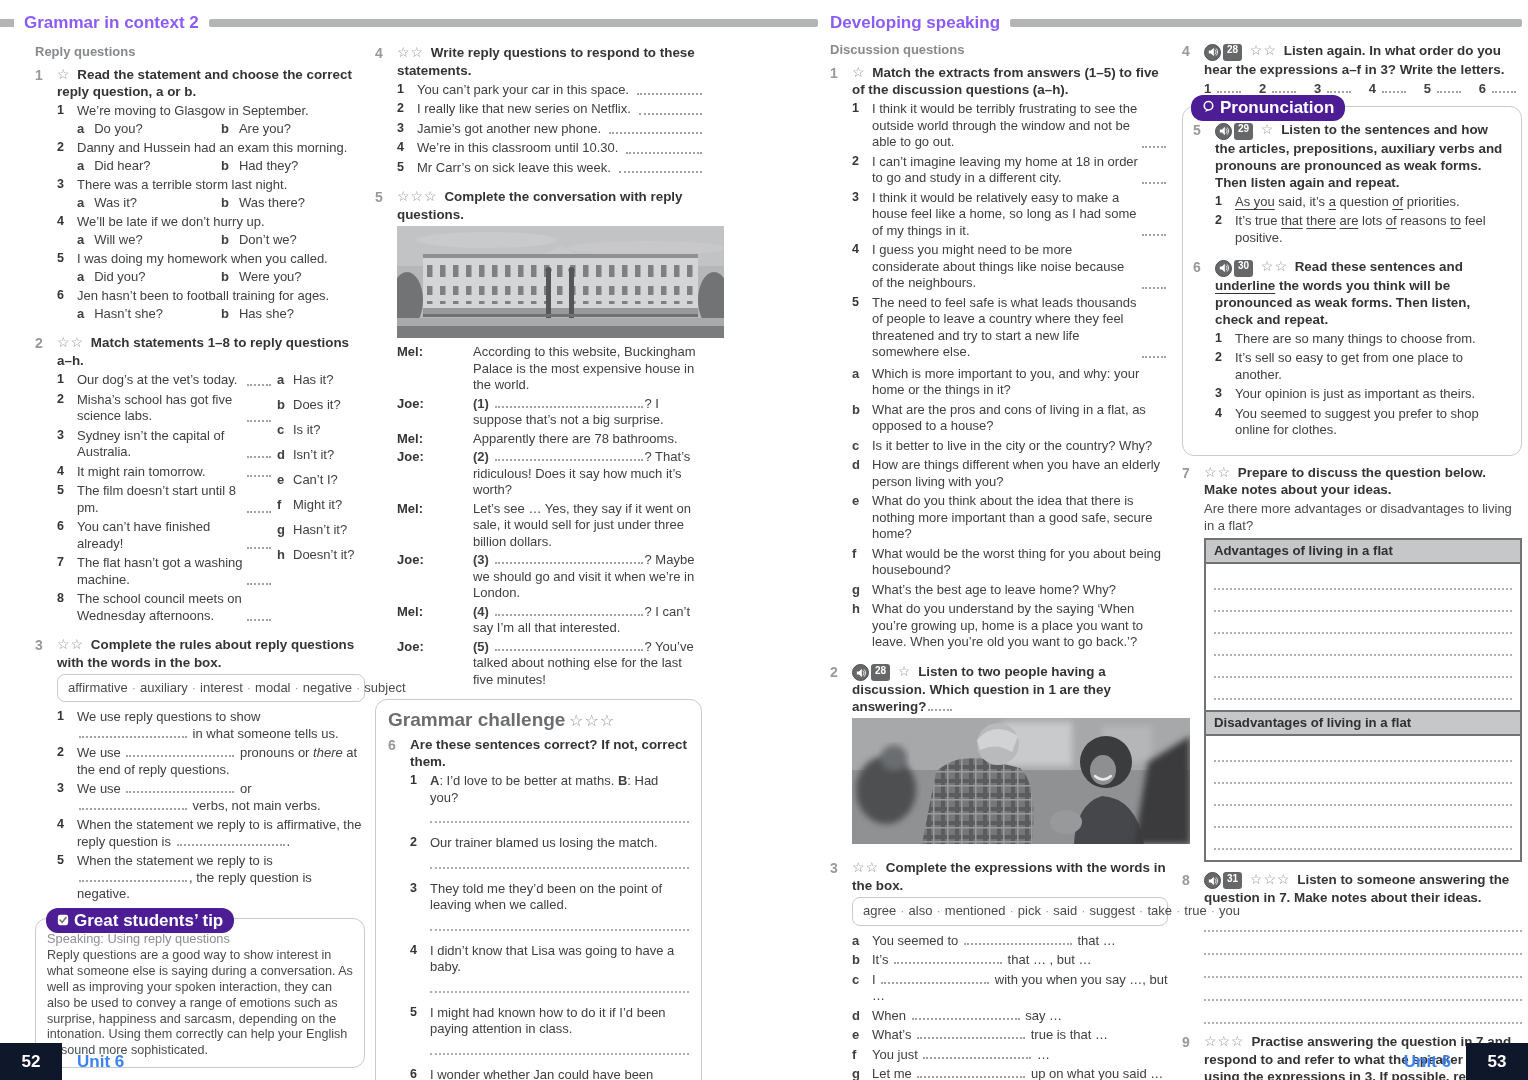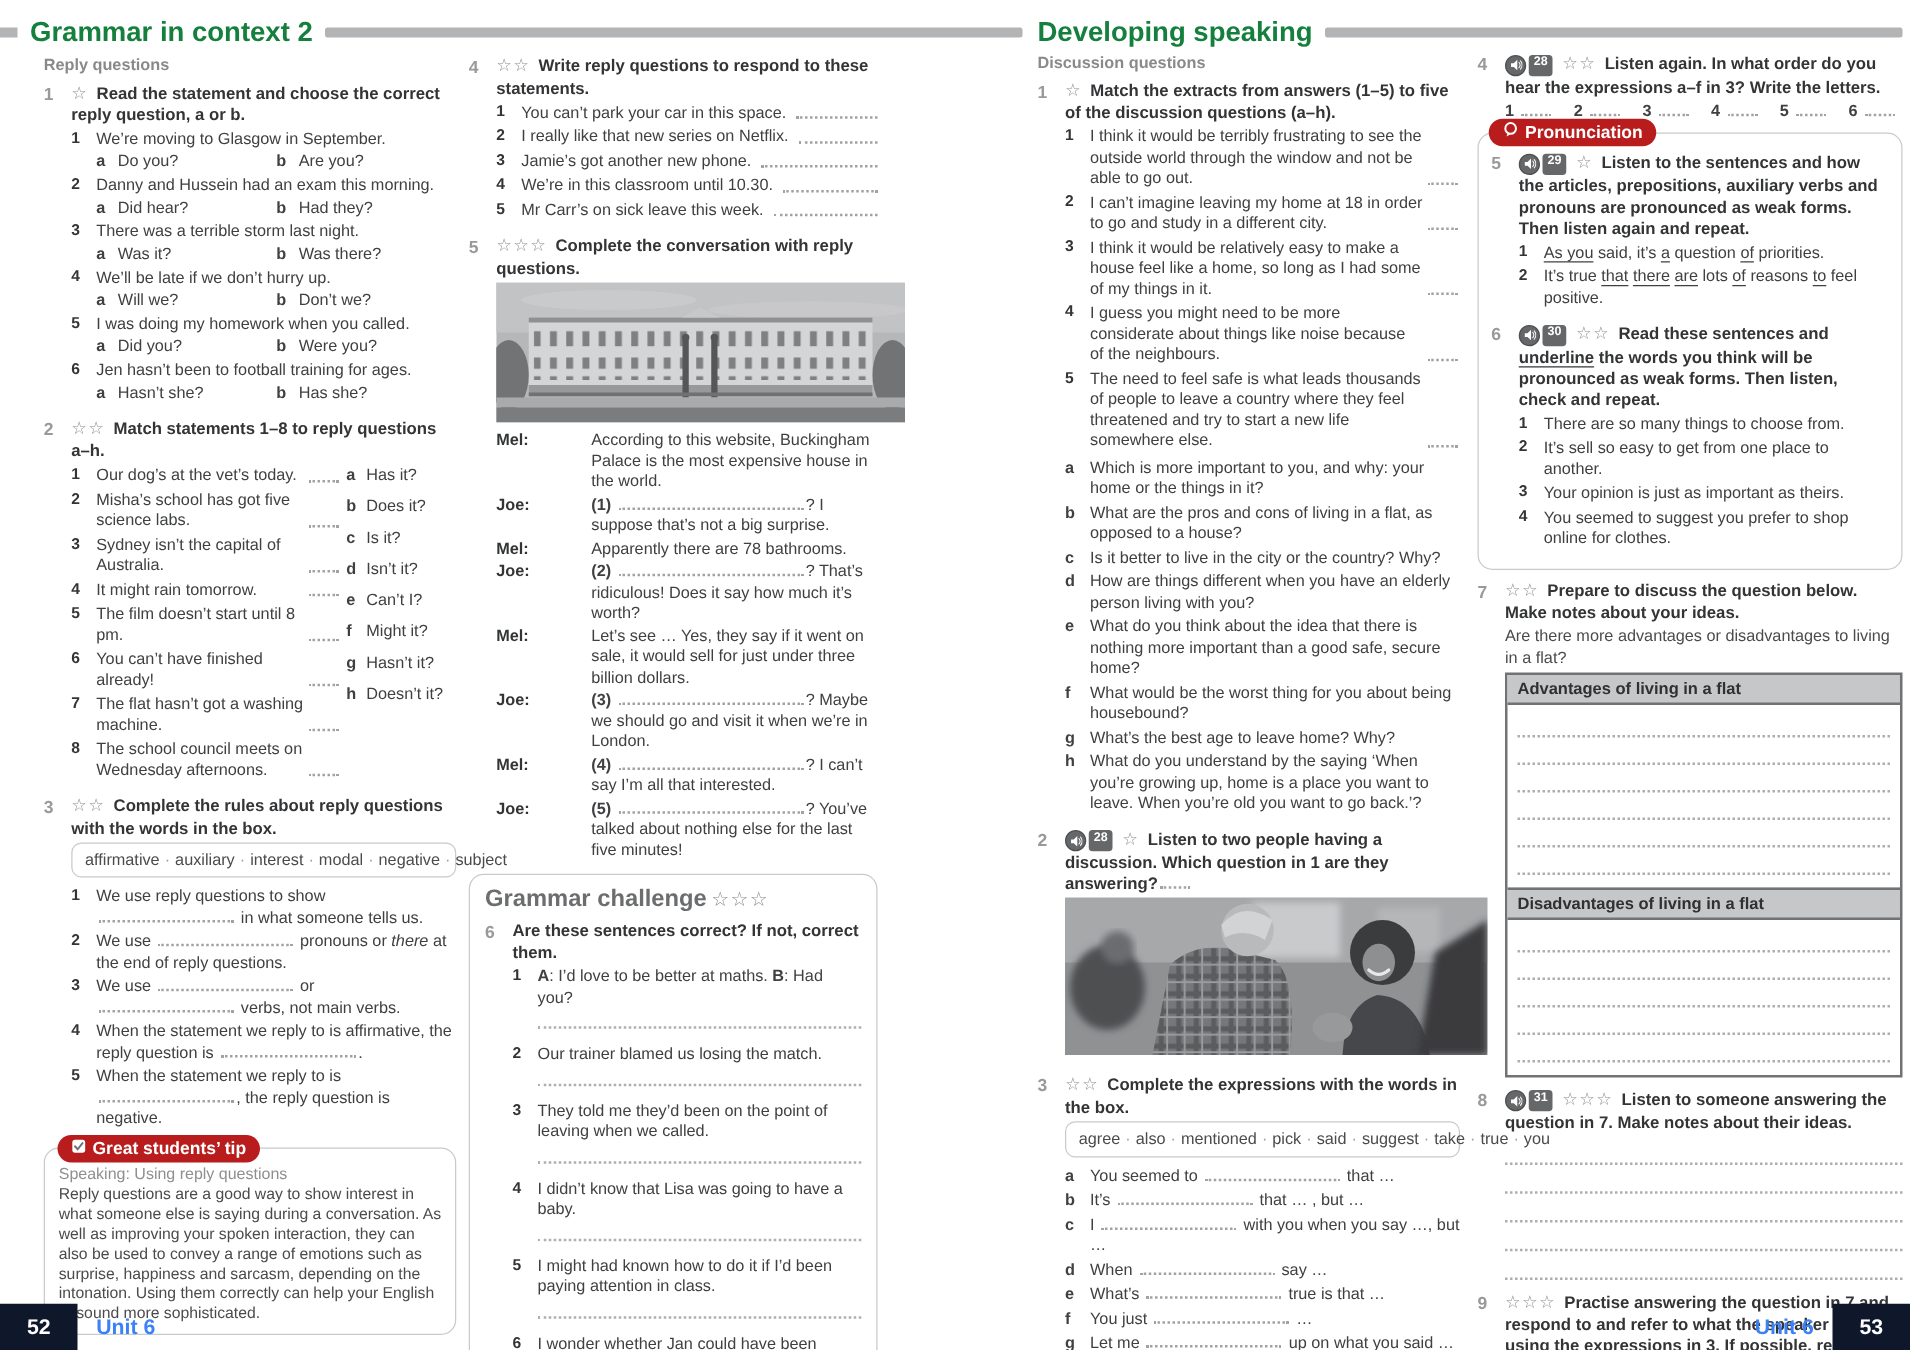--- a/index.html
+++ b/index.html
@@ -6,21 +6,21 @@
   html,body { margin:0; padding:0; }
   body {
     width:1528px; height:1080px; position:relative; overflow:hidden;
     background:#ffffff; font-family:"Liberation Sans", sans-serif;
     color:#3f4042; font-size:13px; line-height:1.27;
   }
   
   .hdr { position:absolute; top:12px; display:flex; align-items:center; gap:10px; }
   .hdr-left { left:0; width:818px; }
   .hdr-right { left:830px; width:692px; }
-  .h1 { font-size:22px; font-weight:bold; color:#15803d; margin:0; white-space:nowrap; }
+  .h1 { font-size:17px; font-weight:bold; color:#8b5cf6; margin:0; white-space:nowrap; }
   .hbar { flex:1; height:8px; background:#b3b4b6; border-radius:2px; }
   .hdr-dash { width:14px; height:8px; background:#b3b4b6; }
   
   .col { position:absolute; }
   #col1 { left:35px;  top:44px; width:330px; }
   #col2 { left:375px; top:44px; width:327px; }
   #col3 { left:830px; top:42px; width:338px; }
   #col4 { left:1182px;top:42px; width:340px; }
   .section-title { font-size:13px; font-weight:bold; color:#87898b; margin-bottom:5px; }
   
@@ -56,22 +56,22 @@
   .m-t .abs { position:absolute; right:2px; bottom:3px; margin:0; }
   .m-right { width:88px; flex:none; }
   .m-op { margin-bottom:8.5px; }
   .m-op b { display:inline-block; width:16px; }
   
   .wordbox { border:1.5px solid #c9cacb; border-radius:8px; padding:5px 10px; margin:2px 0 7px;
              color:#4a4b4d; font-size:13px; }
   .wsep { color:#9a9c9e; margin:0 4px; }
   
   .roundbox { border:1.5px solid #c9cacb; border-radius:12px; position:relative; }
-  .pill { display:inline-flex; align-items:center; gap:5px; background:#b91c1c; color:#fff;
-          font-weight:bold; font-size:14px; border-radius:12px; padding:2px 11px; }
+  .pill { display:inline-flex; align-items:center; gap:5px; background:#4c1d95; color:#fff;
+          font-weight:bold; font-size:17px; border-radius:12px; padding:2px 11px; }
   .tipbox { margin-top:12px; padding:12px 11px 8px; }
   .tip-pill { position:absolute; top:-11px; left:10px; }
   .tip-sub { color:#8d8f91; font-size:12.8px; margin-bottom:1px; }
   .tip-body { color:#4a4b4d; font-size:12.6px; line-height:1.26; }
   .pronbox { padding:14px 10px 4px; margin-bottom:8px; }
   .pron-pill { position:absolute; top:-12px; left:8px; }
   
   .gcbox { border:1.5px solid #c9cacb; border-radius:12px; padding:8px 12px 2px; }
   .gc-title { font-size:19px; font-weight:bold; color:#6b6d6f; }
   .gc-title-row { margin-bottom:4px; }

